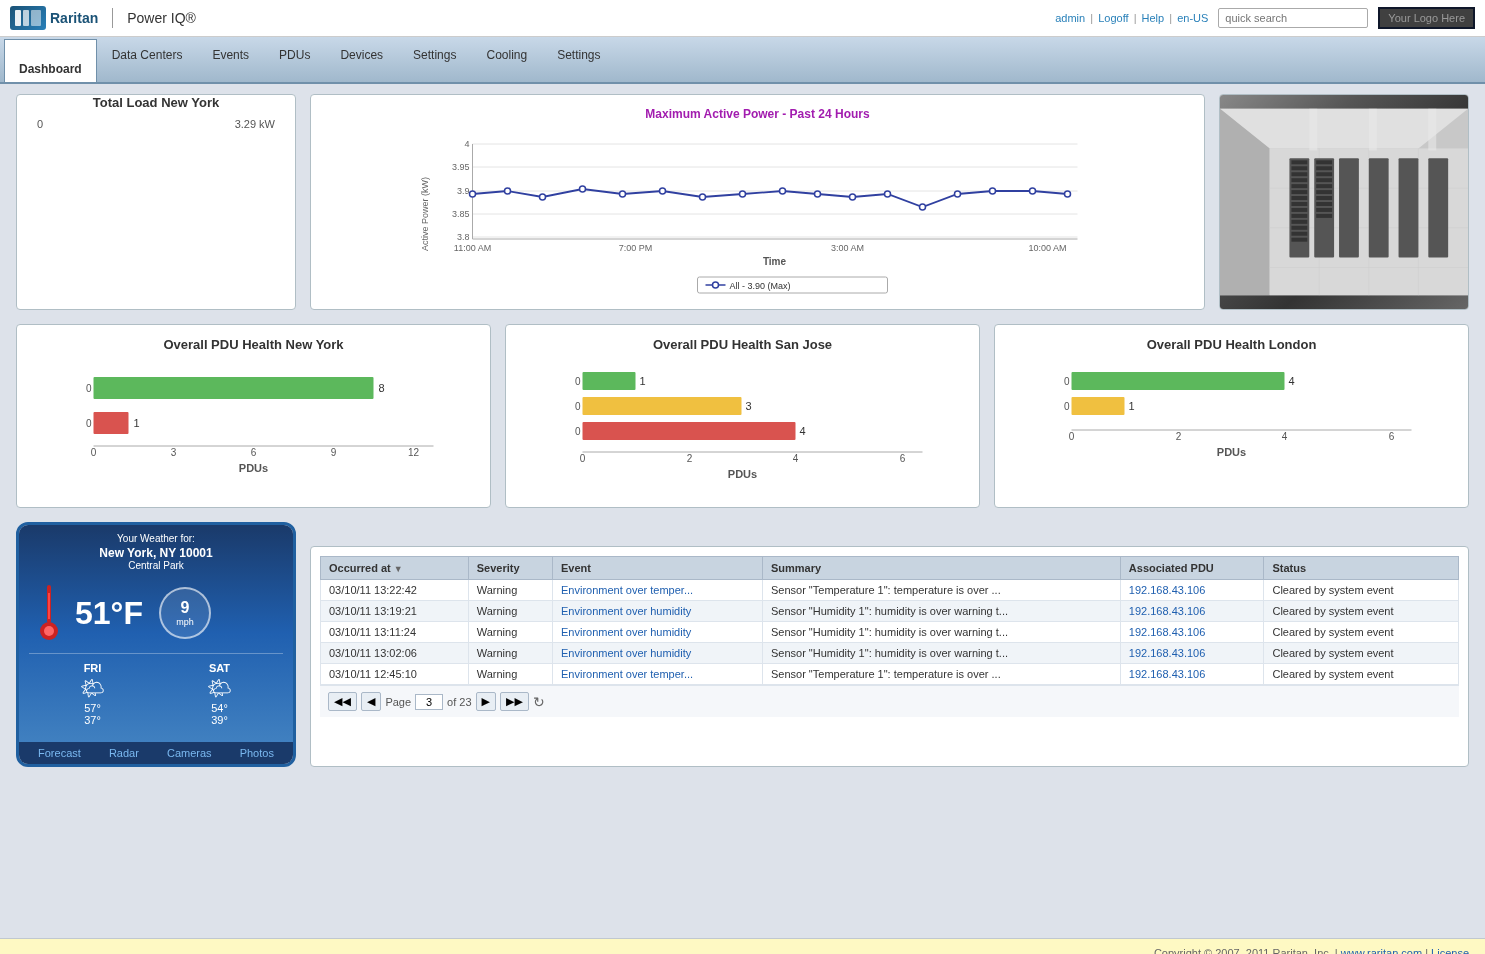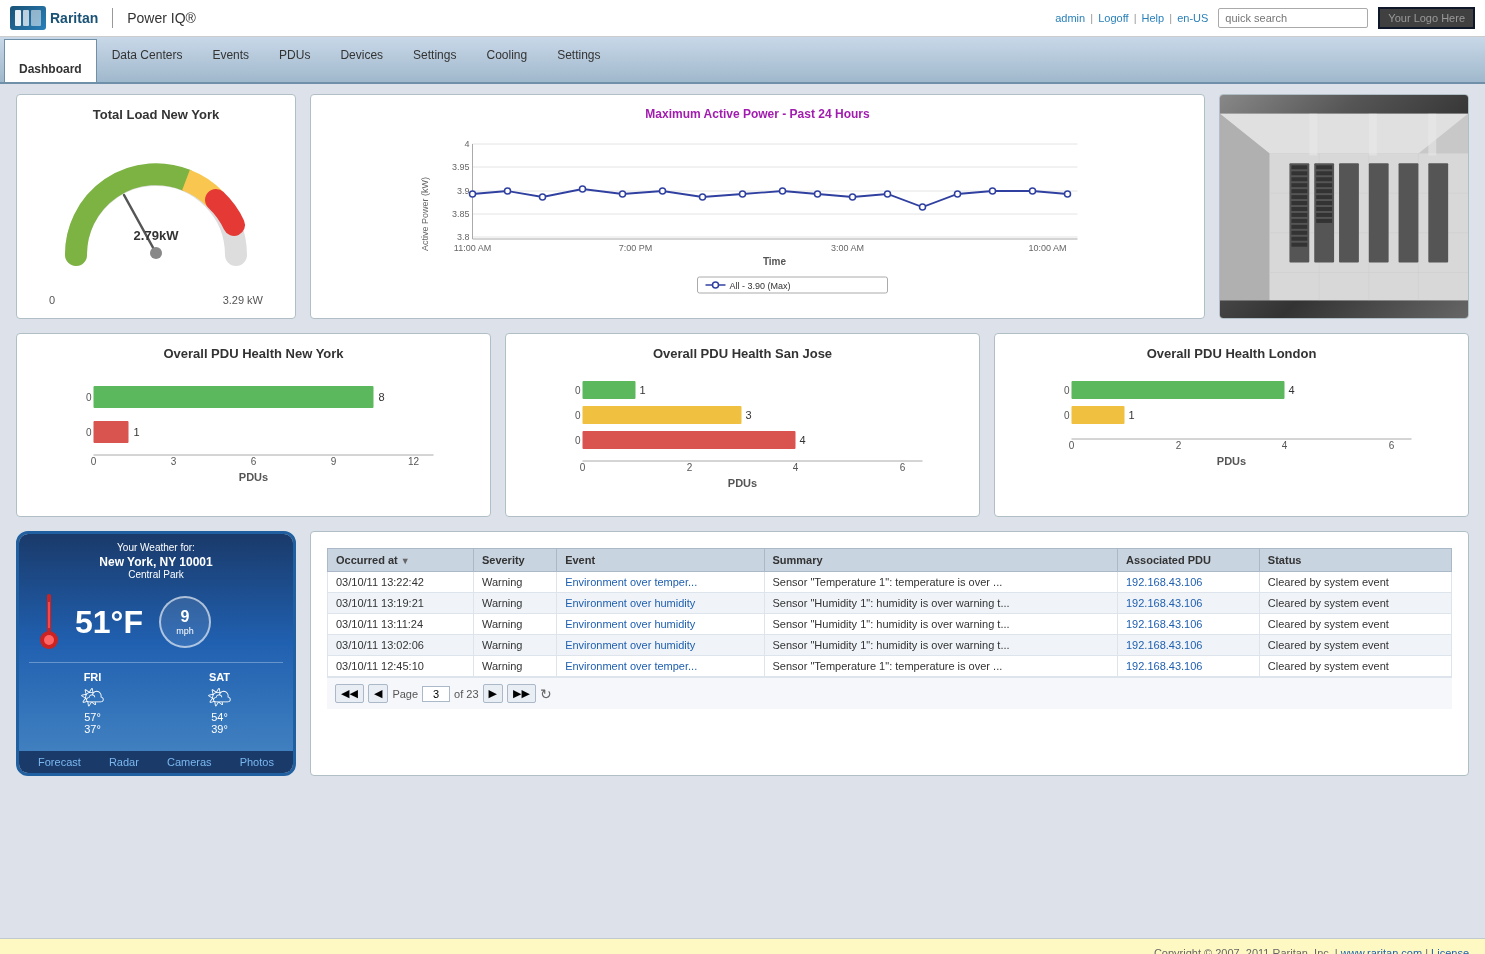--- a/index.html
+++ b/index.html
@@ -27,21 +27,21 @@
 
     
     .main { padding: 10px 16px 20px; background: #dde2ea; min-height: calc(100vh - 100px); }
     .page-title { text-align: center; font-size: 22px; font-weight: bold; color: #222; margin: 16px 0 20px; }
 
     
     .cards-row { display: flex; gap: 14px; margin-bottom: 14px; }
     .card { background: white; border: 1px solid #b0bec5; border-radius: 4px; }
 
     
-    .gauge-card { width: 280px; padding: 12px; flex-shrink: 0; }
+    .gauge-card { width: 280px; flex-shrink: 0; }
     .gauge-title { text-align: center; font-size: 13px; font-weight: bold; margin-bottom: 8px; color: #333; }
     .gauge-container { display: flex; justify-content: center; align-items: center; position: relative; height: 160px; }
     .gauge-labels { display: flex; justify-content: space-between; padding: 0 20px; font-size: 11px; color: #555; margin-top: 4px; }
 
     
     .chart-card { flex: 1; padding: 12px; }
     .chart-title { text-align: center; font-size: 12px; font-weight: bold; margin-bottom: 8px; color: #a21caf; }
 
     
     .image-card { width: 250px; flex-shrink: 0; overflow: hidden; }
@@ -67,21 +67,21 @@
     .wind-unit { font-size: 9px; }
     .forecast-row { display: flex; justify-content: space-around; padding: 8px 0; border-top: 1px solid rgba(255,255,255,0.3); margin-top: 6px; }
     .forecast-day { text-align: center; }
     .forecast-day-name { font-size: 11px; font-weight: bold; }
     .forecast-icon { font-size: 20px; margin: 2px 0; }
     .forecast-temps { font-size: 11px; }
     .weather-links { background: #1a3a6a; display: flex; justify-content: space-around; padding: 5px; }
     .weather-link { color: #7ab8f0; font-size: 11px; text-decoration: none; cursor: pointer; }
 
     
-    .events-card { flex: 1; padding: 16px; }
+    .events-card { flex: 1; padding: 9px; margin-top: 24px; }
     .events-table { width: 100%; border-collapse: collapse; font-size: 11px; }
     .events-table th { background: #c8d4e0; padding: 5px 8px; text-align: left; border: 1px solid #aab8c8; font-weight: bold; font-size: 11px; white-space: nowrap; }
     .events-table td { padding: 4px 8px; border: 1px solid #dde4ec; vertical-align: top; }
     .events-table tr:nth-child(odd) td { background: #fff; }
     .events-table tr:nth-child(even) td { background: #f0f4f8; }
     .events-table a { color: #2060b0; text-decoration: none; }
     .sort-icon { font-size: 9px; color: #666; }
 
     
     .pagination { display: flex; align-items: center; gap: 4px; padding: 6px 8px; border-top: 1px solid #dde4ec; background: #f5f7fa; }
@@ -141,37 +141,20 @@
   <a class="nav-item" href="#">Settings</a>
 </nav>
 
 <div class="main">
 
 
   <div class="cards-row">
 
     <div class="card gauge-card">
       <div class="gauge-title">Total Load New York</div>
-      <div class="gauge-container">
-        <svg class="gauge-svg" viewBox="0 0 200 130">
-
-          <path d="M 20 110 A 80 80 0 0 1 180 110" fill="none" stroke="#ddd" stroke-width="22" stroke-linecap="round"></path>
-
-          <path d="M 20 110 A 80 80 0 0 1 130 35" fill="none" stroke="#7cb342" stroke-width="22" stroke-linecap="round"></path>
-
-          <path d="M 130 35 A 80 80 0 0 1 160 55" fill="none" stroke="#f9c74f" stroke-width="22"></path>
-
-          <path d="M 160 55 A 80 80 0 0 1 178 80" fill="none" stroke="#e53935" stroke-width="22" stroke-linecap="round"></path>
-
-          <line x1="100" y1="108" x2="68" y2="50" stroke="#555" stroke-width="2.5" stroke-linecap="round"></line>
-          <circle cx="100" cy="108" r="6" fill="#888"></circle>
-
-          <text x="100" y="95" text-anchor="middle" font-size="13" font-weight="bold" fill="#333">2.79kW</text>
-        </svg>
-      </div>
       <div class="gauge-labels">
         <span>0</span>
         <span>3.29 kW</span>
       </div>
     </div>
 
     <div class="card chart-card">
       <div class="chart-title">Maximum Active Power - Past 24 Hours</div>
       <svg viewBox="0 0 680 165" width="100%" height="165">
 

